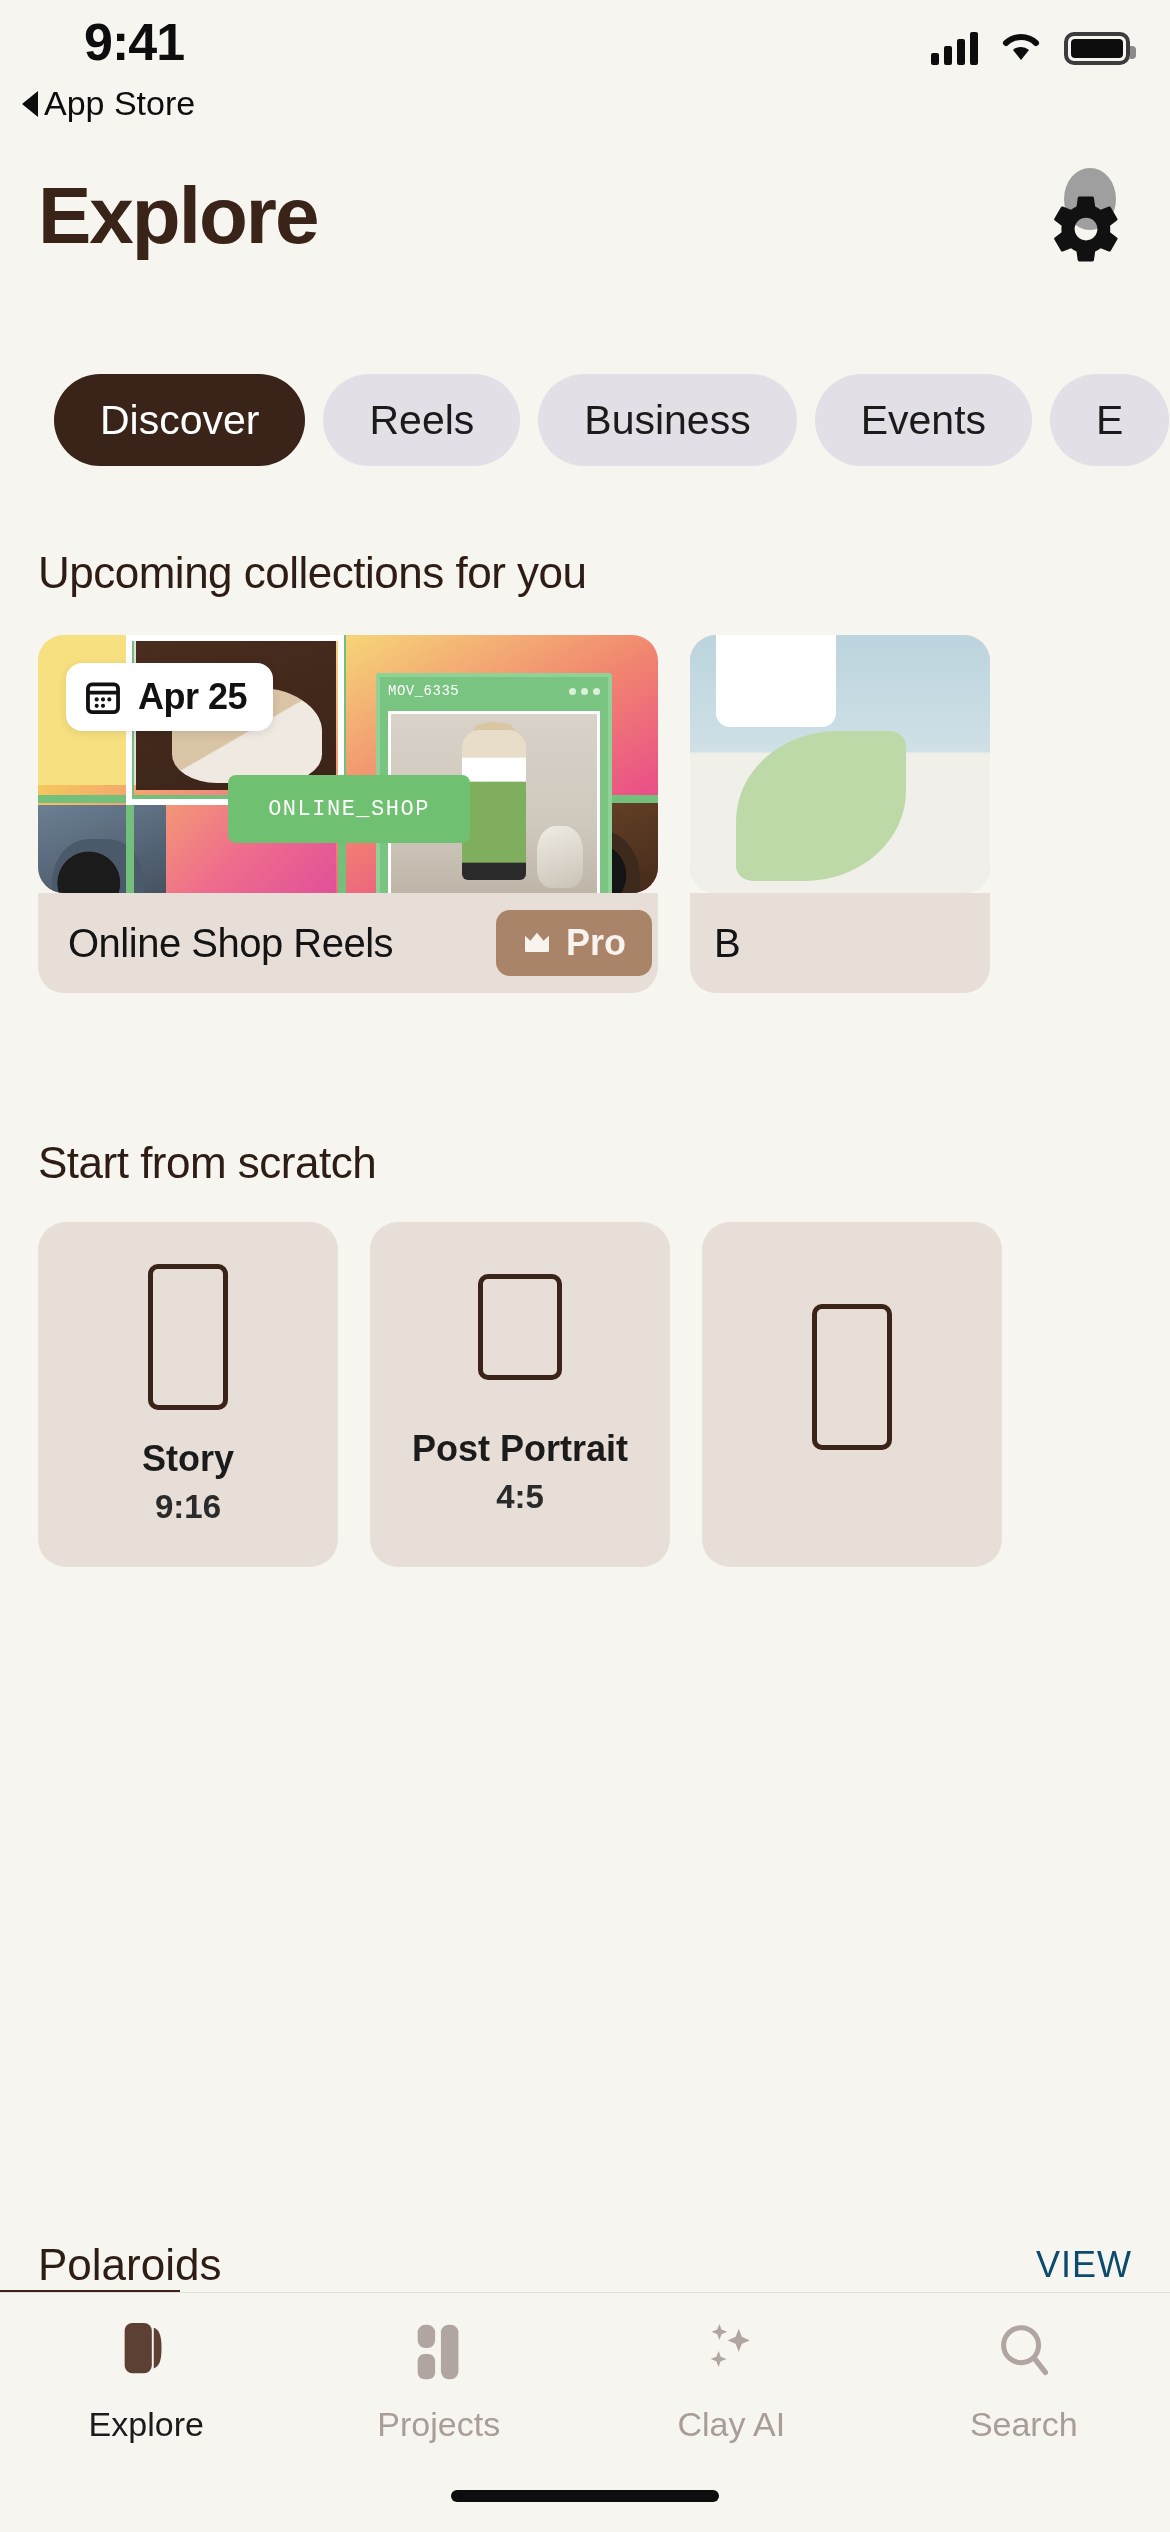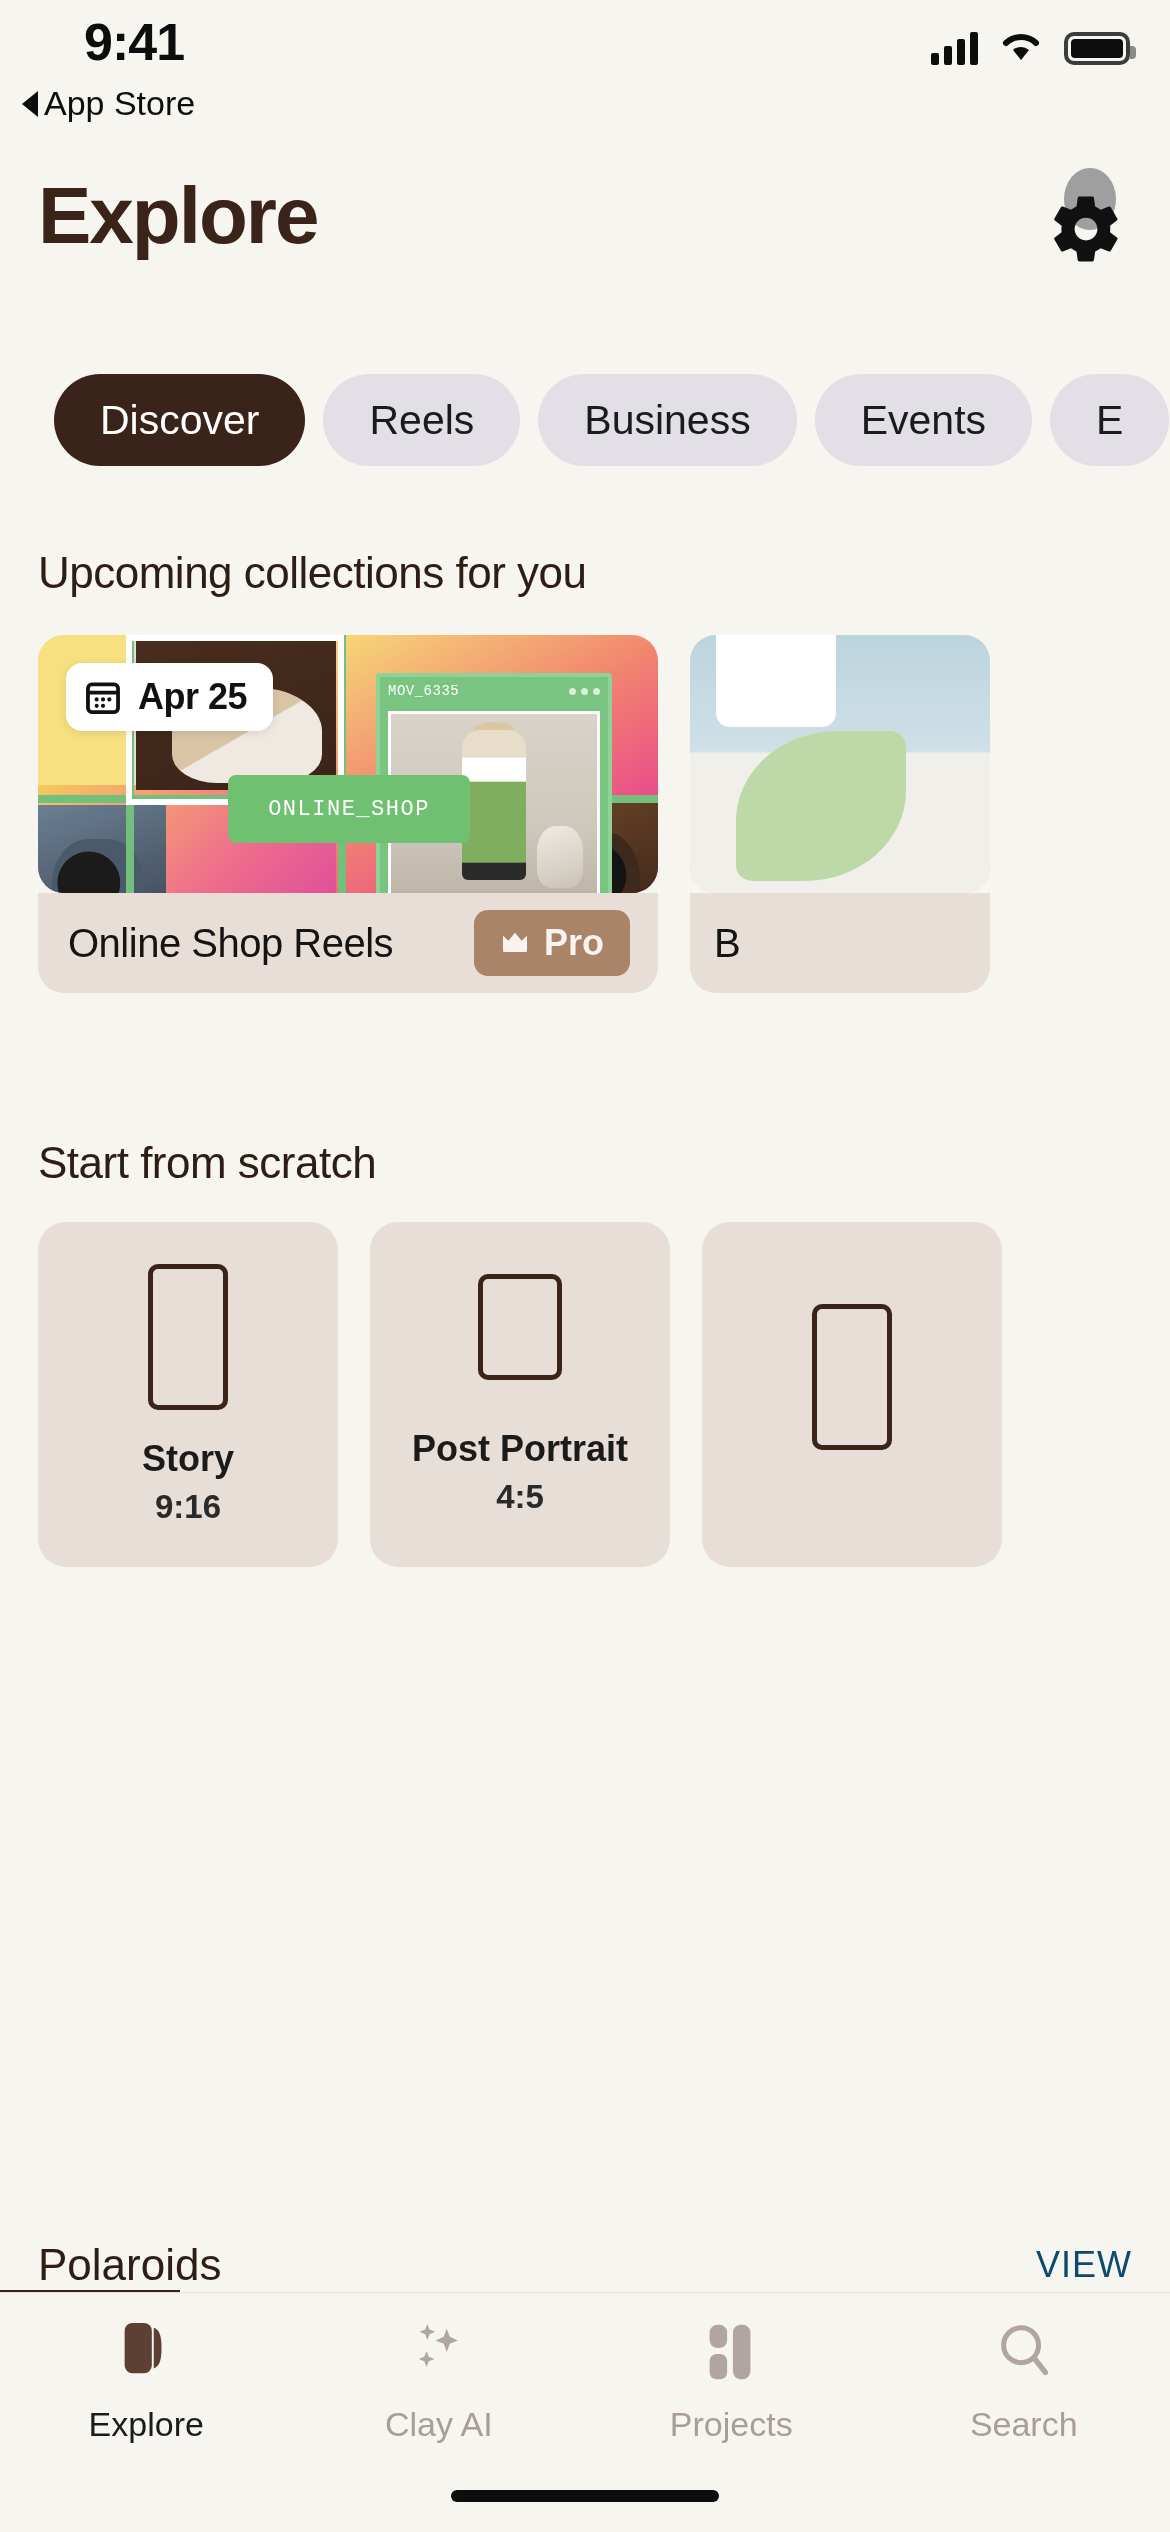--- a/index.html
+++ b/index.html
@@ -199,21 +199,21 @@
   .online-banner span{
     font-family:"Liberation Mono", monospace;
     font-size:22px; color:#ffffff; letter-spacing:1.5px;
   }
 
   
   .coll-footer{
     position:absolute; top:893px; left:38px; width:620px; height:100px;
     background:#e8ded8; border-radius:0 0 26px 26px;
     display:flex; align-items:center; justify-content:space-between;
-    padding:0 28px 0 30px;
+    padding:0 6px 0 30px;
   }
   .coll-footer .title{ font-size:40px; font-weight:400; color:#141414; letter-spacing:-.5px;}
   .pro-badge{
     display:flex; align-items:center; gap:14px;
     background:#a98468; border-radius:14px; padding:12px 26px;
   }
   .pro-badge .crown{ width:30px;height:24px;}
   .pro-badge .ptxt{ font-size:36px; font-weight:600; color:#f8f3ee;}
 
   .coll-footer2{
@@ -439,38 +439,38 @@
       <svg width="60" height="66" viewBox="0 0 30 34">
         <rect x="4" y="2" width="14" height="26" rx="4" fill="#5c4034"></rect>
         <path d="M19 4.5c2.6 1 4 3.3 4 10.5s-1.4 9.5-4 10.5Z" fill="#5c4034"></path>
       </svg>
     </span>
     <span class="lbl">Explore</span>
   </div>
 
   <div class="tabitem">
     <span class="ic">
+      <svg width="58" height="66" viewBox="0 0 28 34">
+        <rect x="3" y="3" width="9" height="12" rx="4" fill="#b0a5a0"></rect>
+        <rect x="3" y="18" width="9" height="13" rx="3.5" fill="#b0a5a0"></rect>
+        <rect x="15" y="3" width="9" height="28" rx="4" fill="#b0a5a0"></rect>
+      </svg>
+    </span>
+    <span class="lbl">Projects</span>
+  </div>
+
+  <div class="tabitem">
+    <span class="ic">
       <svg width="62" height="66" viewBox="0 0 32 34">
         <path d="M20 5l1.6 4.1L25.7 11l-4.1 1.8L20 17l-1.6-4.2L14.3 11l4.1-1.9Z" fill="#b0a5a0"></path>
         <path d="M10 2.5l1.1 2.9 2.9 1.2-2.9 1.2L10 10.8 8.9 7.8 6 6.6l2.9-1.2Z" fill="#b0a5a0"></path>
         <path d="M9.6 16.5l1.1 3 3 1.1-3 1.2-1.1 3-1.2-3-2.9-1.2 2.9-1.1Z" fill="#b0a5a0"></path>
       </svg>
     </span>
     <span class="lbl">Clay AI</span>
-  </div>
-
-  <div class="tabitem">
-    <span class="ic">
-      <svg width="58" height="66" viewBox="0 0 28 34">
-        <rect x="3" y="3" width="9" height="12" rx="4" fill="#b0a5a0"></rect>
-        <rect x="3" y="18" width="9" height="13" rx="3.5" fill="#b0a5a0"></rect>
-        <rect x="15" y="3" width="9" height="28" rx="4" fill="#b0a5a0"></rect>
-      </svg>
-    </span>
-    <span class="lbl">Projects</span>
   </div>
 
   <div class="tabitem">
     <span class="ic">
       <svg width="60" height="66" viewBox="0 0 30 34">
         <circle cx="13.5" cy="13.5" r="9" fill="none" stroke="#b0a5a0" stroke-width="2.6"></circle>
         <path d="M20.5 20.5 26 27.5" stroke="#b0a5a0" stroke-width="2.8" stroke-linecap="round"></path>
       </svg>
     </span>
     <span class="lbl">Search</span>

